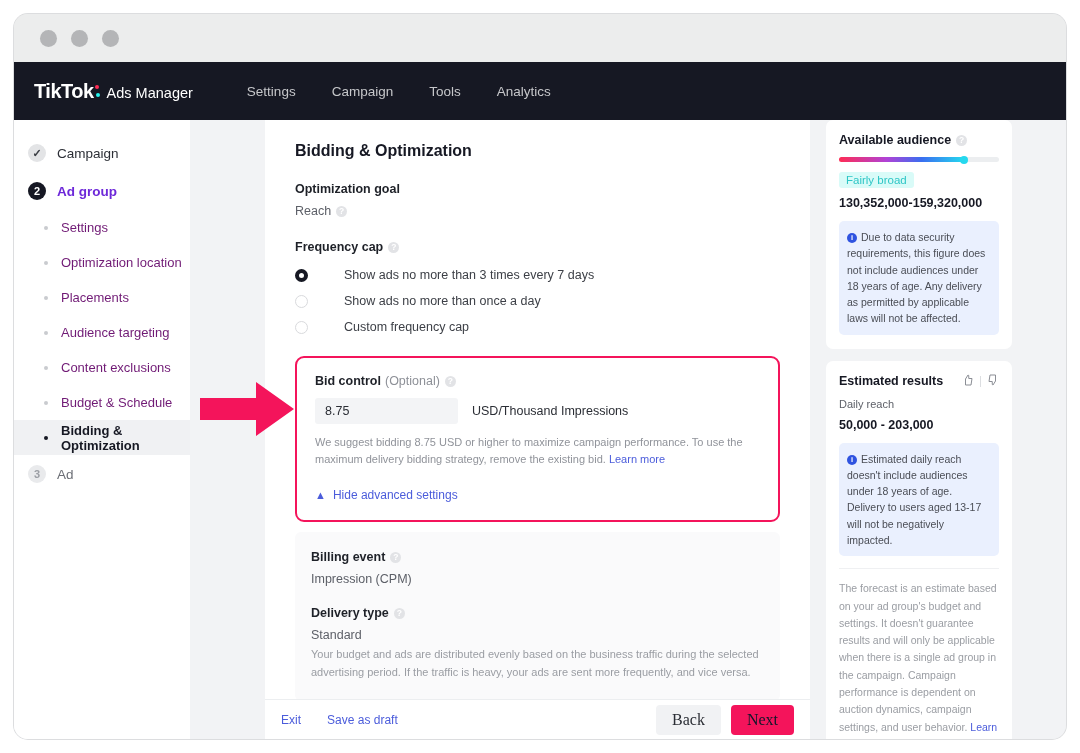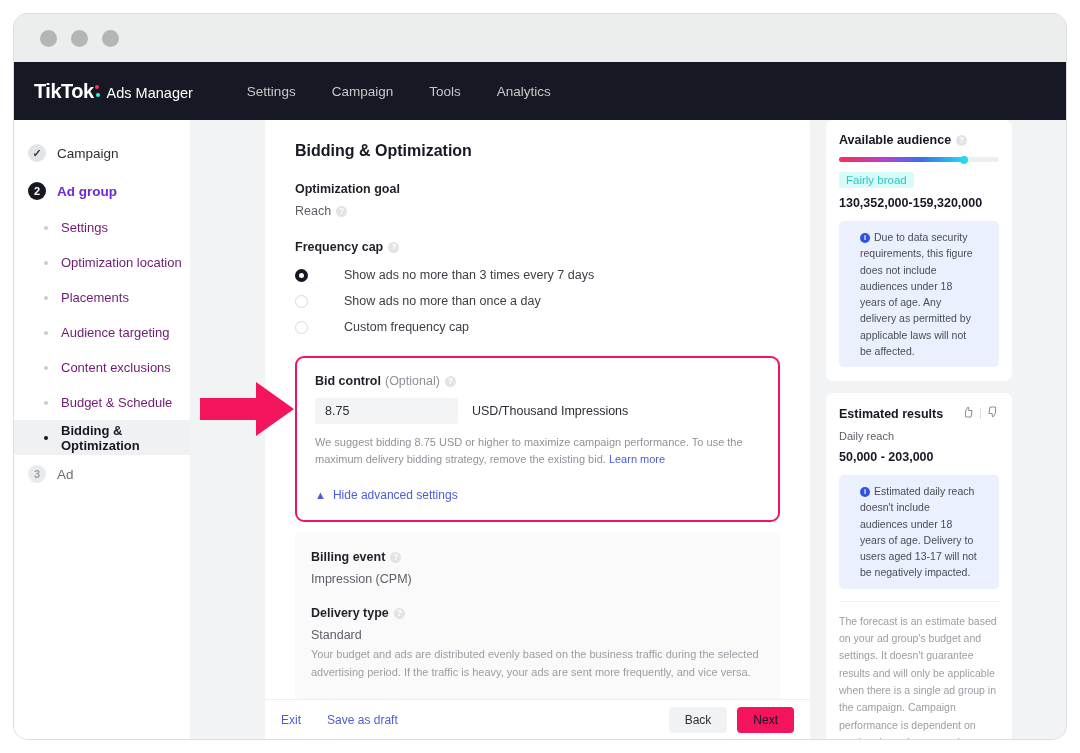--- a/index.html
+++ b/index.html
@@ -205,21 +205,21 @@
   }
   .chip {
     display: inline-block; margin-top: 10px;
     background: #d9fbf8; color: #2ec6c6;
     font-size: 11.5px; padding: 2px 7px; border-radius: 3px;
   }
   .rail-num { font-size: 12.5px; font-weight: bold; color: #161823; margin-top: 8px; }
   .rail-sub { font-size: 11px; color: #5d6068; margin-top: 9px; }
   .notice {
     background: #eaf0fe; border-radius: 5px;
-    padding: 8px 21px; margin-top: 11px;
+    padding: 8px 8px; margin-top: 11px;
     font-size: 10.5px; color: #4a4d55; line-height: 1.55;
   }
   .info-dot {
     display: inline-block; width: 10px; height: 10px; border-radius: 50%;
     background: #2f53e0; color: #fff; font-size: 7.5px; line-height: 10px;
     text-align: center; font-weight: bold; margin-right: 4px;
     vertical-align: 1px;
   }
   .rail-icons { margin-left: auto; display: flex; align-items: center; gap: 6px; color: #8b8e95; }
   .vsep { width: 1px; height: 11px; background: #dcdee1; }
@@ -232,23 +232,23 @@
   .footer {
     position: absolute; left: 251px; top: 579px;
     width: 545px; height: 40px;
     background: #ffffff;
     border-top: 1px solid #eceef0;
     display: flex; align-items: center;
     padding: 0 16px;
   }
   .foot-link { font-size: 12px; color: #4b5cdb; cursor: pointer; }
   .btn {
-    font-size: 12px; border-radius: 4px; padding: 6px 16px;
+    font-size: 16px; border-radius: 4px; padding: 6px 16px;
     cursor: pointer; border: none;
-    font-family: Liberation Sans, sans-serif;
+    font-family: Liberation Serif, serif;
   }
   .btn-back { background: #f1f2f4; color: #2b2e35; }
   .btn-next { background: #f4145b; color: #0f172a; }
 </style>
 </head>
 <body>
 
 <div class="window">
 
   <div class="titlebar">

